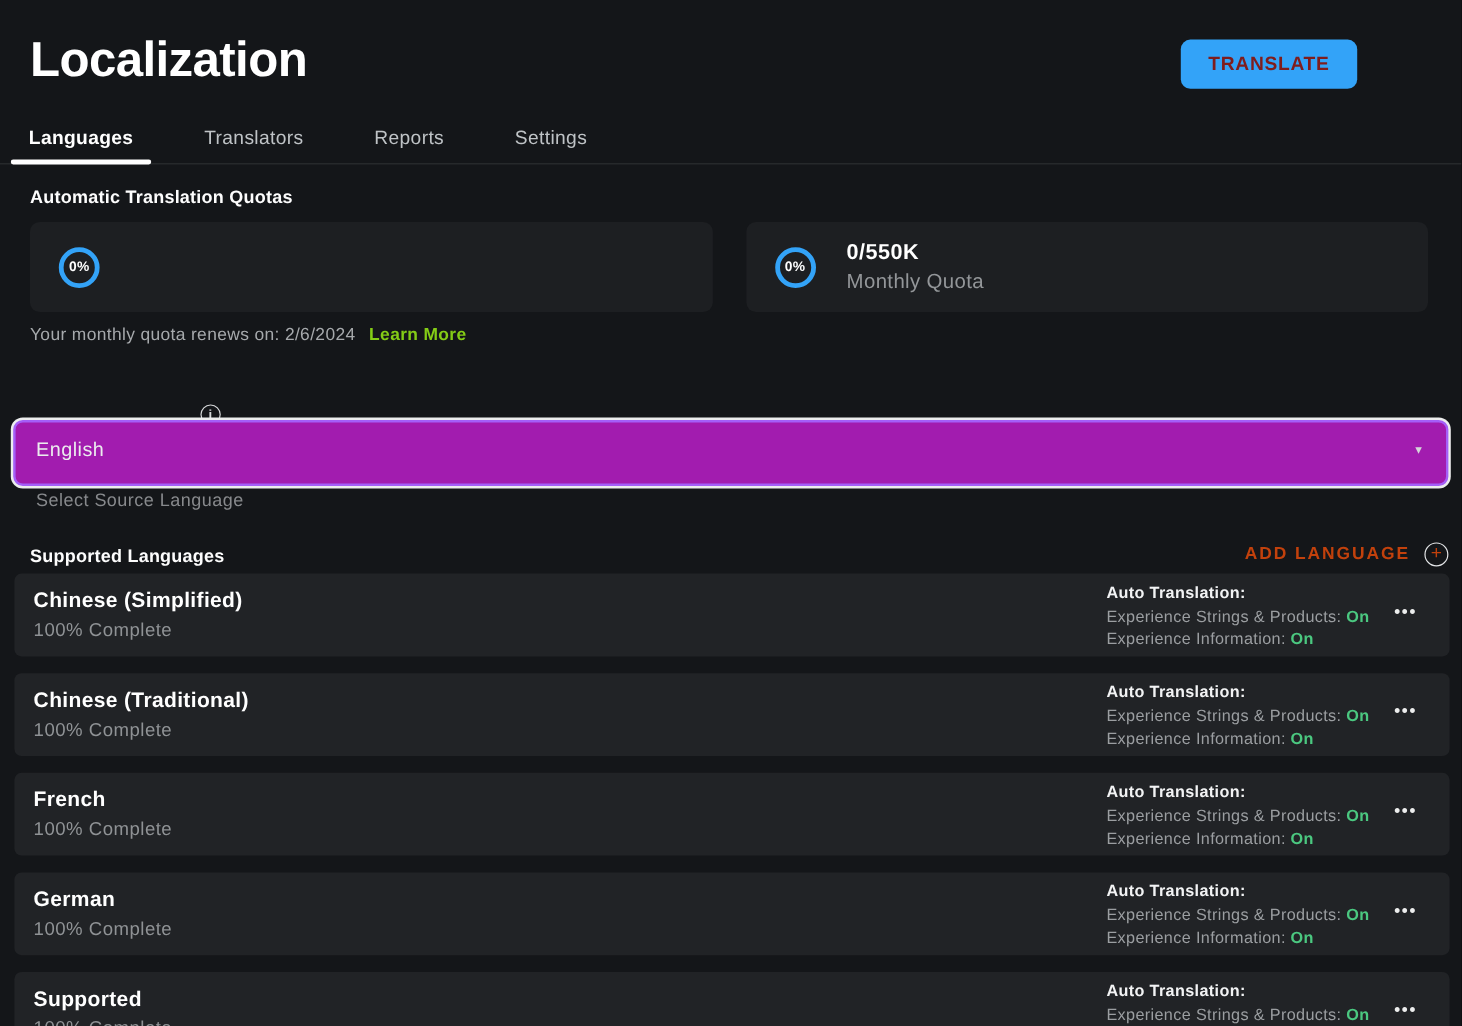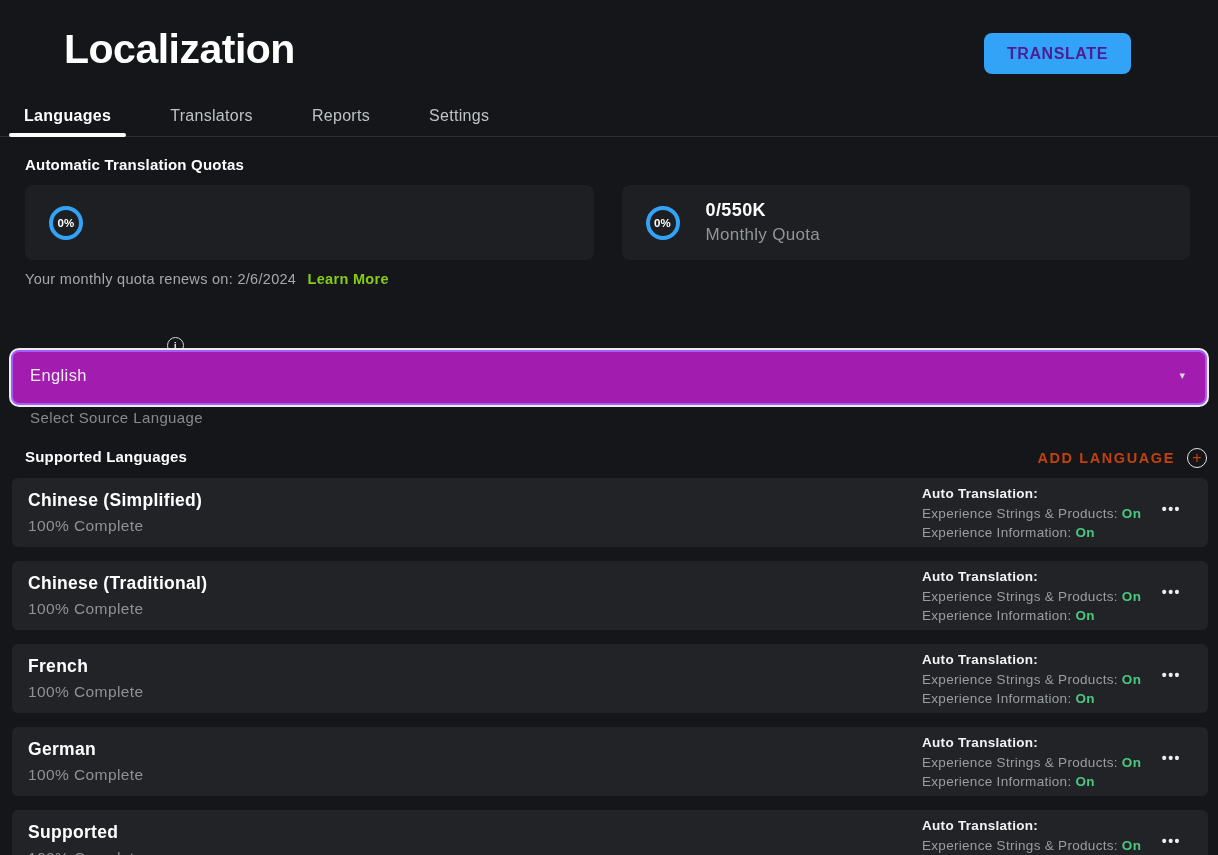--- a/index.html
+++ b/index.html
@@ -18,29 +18,28 @@
   }
 
   
   .page-title {
     position: absolute;
     left: 25px; top: 26px;
     font-size: 41px;
     font-weight: 800;
     color: #ffffff;
     letter-spacing: -0.5px;
-    margin-left: 39px;
   }
   .translate-btn {
     position: absolute;
     right: 87px; top: 33px;
     height: 41px;
     padding: 0 23px;
     background: var(--accent-blue, #33a3f8);
-    color: #4c1d95;
+    color: #7f1d1d;
     border: none;
     border-radius: 8px;
     font-family: inherit;
     font-size: 16px;
     font-weight: 700;
     letter-spacing: 0.6px;
     cursor: pointer;
   }
 
   
@@ -201,21 +200,21 @@
     letter-spacing: 0.4px;
   }
 
   
   .supported-header {
     position: absolute;
     top: 448px; left: 25px; right: 11px;
     height: 24px;
     display: flex;
     justify-content: space-between;
-    align-items: flex-start;
+    align-items: flex-end;
   }
   .add-lang {
     display: flex;
     align-items: center;
     gap: 12px;
     color: #c2410c;
     font-size: 14.5px;
     font-weight: 700;
     letter-spacing: 1.6px;
     cursor: pointer;

